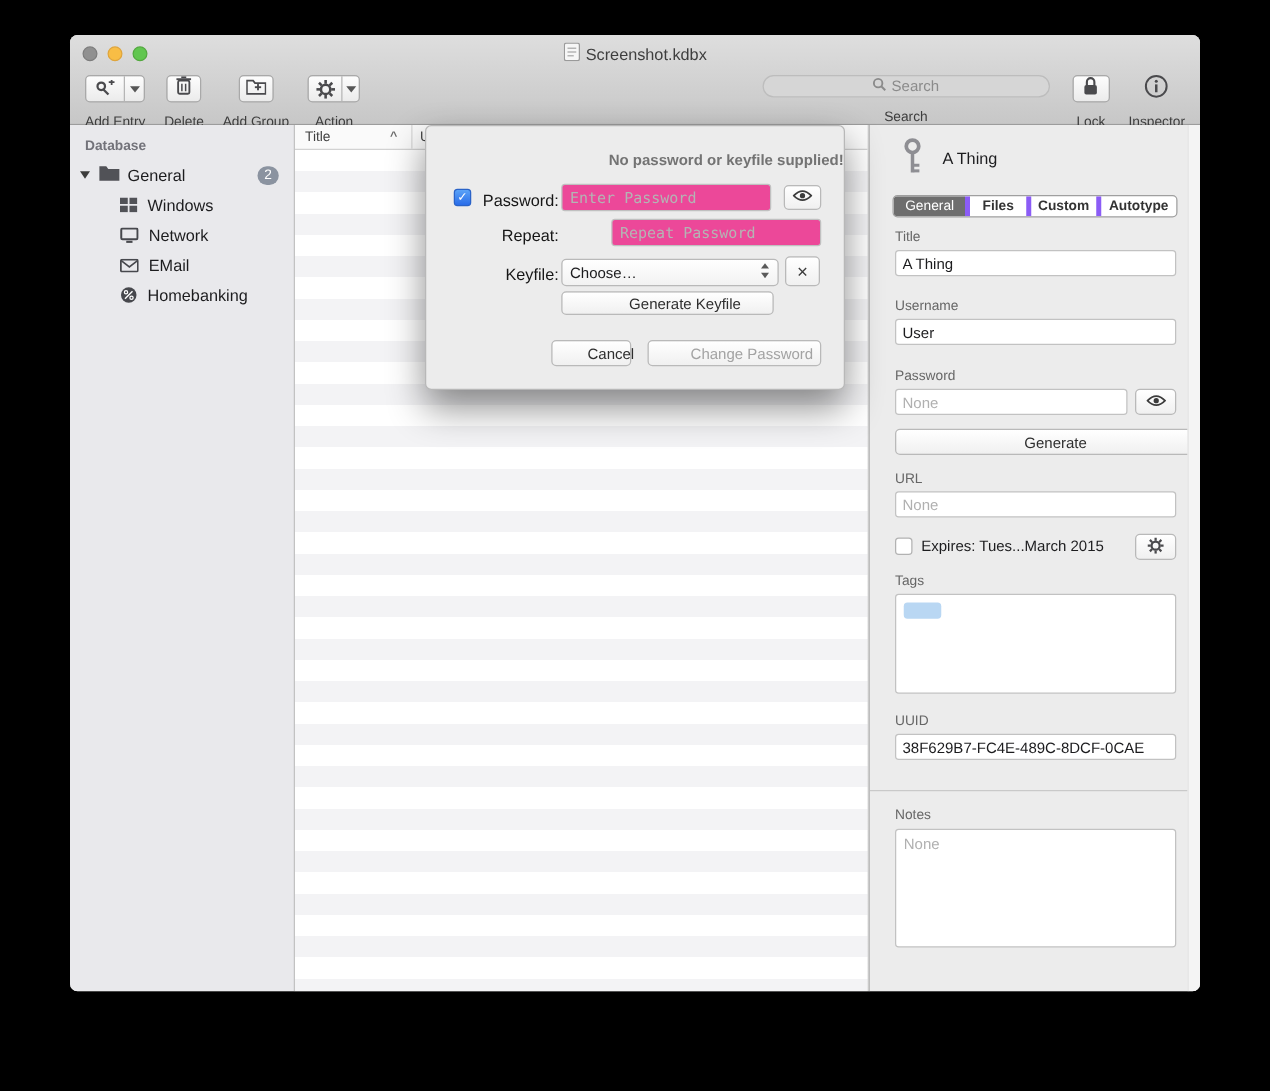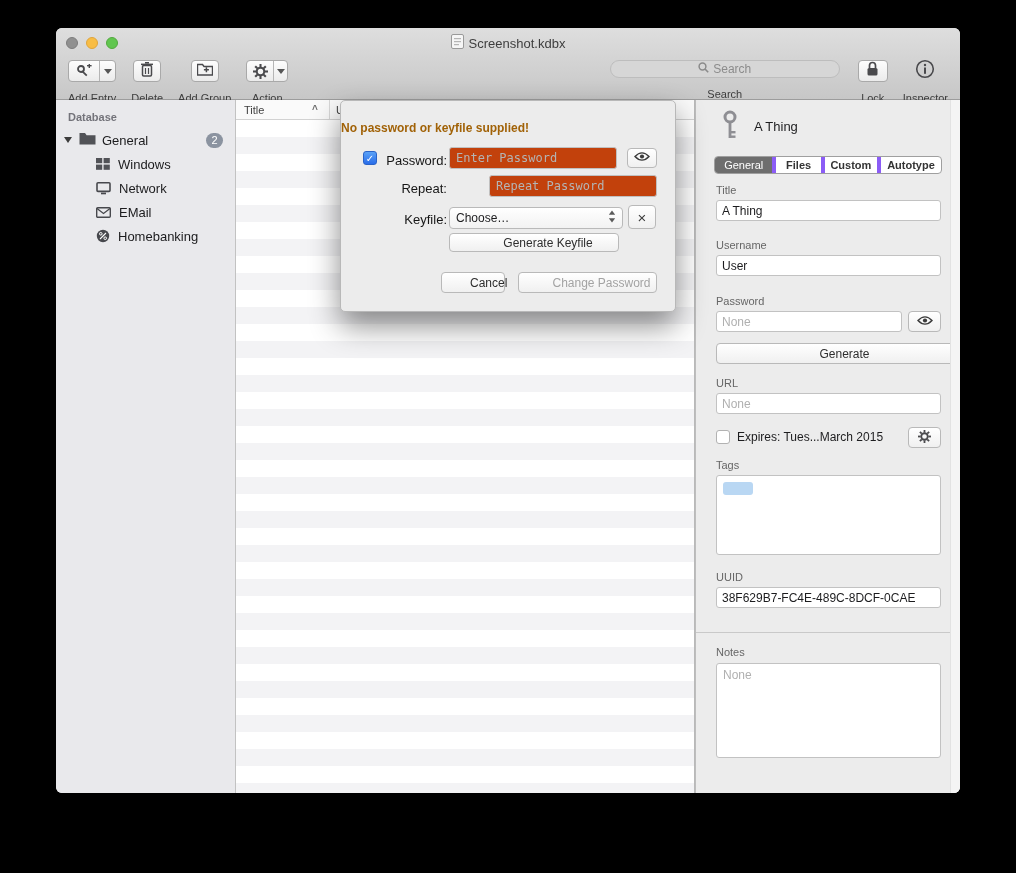--- a/index.html
+++ b/index.html
@@ -106,25 +106,25 @@
     background:#fff; border:1px solid #c2c2c2; border-radius:3px; resize:none;
     font-size:12px; padding:4px 6px; font-family:"Liberation Sans","DejaVu Sans",sans-serif; }
   .notes-box::placeholder { color:#b0b0b0; }
   .insp-scrollbar { position:absolute; right:0; top:0; bottom:0; width:10px;
     background:#f4f4f4; border-left:1px solid #e2e2e2; }
 
   
   .dialog { position:absolute; left:284px; top:72px; width:336px; height:212px;
     background:#ececec; border:1px solid #b8b8b8; border-radius:5px; z-index:20;
     box-shadow:0 14px 30px rgba(0,0,0,.45); }
-  .dlg-message { position:absolute; top:20px; left:0; right:0; text-align:left;
-    font-size:12px; font-weight:600; color:#a16207; }
+  .dlg-message { position:absolute; top:20px; left:0; right:0; text-align:right;
+    font-size:12px; font-weight:600; color:#737373; }
   .dlg-label { position:absolute; font-size:13px; color:#161616; text-align:right; width:66px; }
   .dlg-field { position:absolute; left:108px; width:168px; height:22px;
-    background:#c2410c; border:1px solid #c0c0c0; border-radius:3px;
+    background:#ec4899; border:1px solid #c0c0c0; border-radius:3px;
     font-size:12px; padding:0 6px; color:#1c1c1e;
     font-family:"DejaVu Sans Mono","Liberation Mono",monospace; }
   .dlg-field::placeholder { color:#b4b4b4; }
   .popup-button { position:absolute; left:108px; top:106px; width:174px; height:22px;
     background:linear-gradient(#ffffff,#f2f2f2); border:1px solid #b9b9b9;
     border-radius:4px; display:flex; align-items:center; font-size:12px;
     color:#1c1c1e; padding:0 6px; justify-content:space-between; }
   .dlg-bottom-btn { position:absolute; height:21px;padding-left:28px; }
   .disabled-text { color:#a3a3a3 !important; }
 </style>

